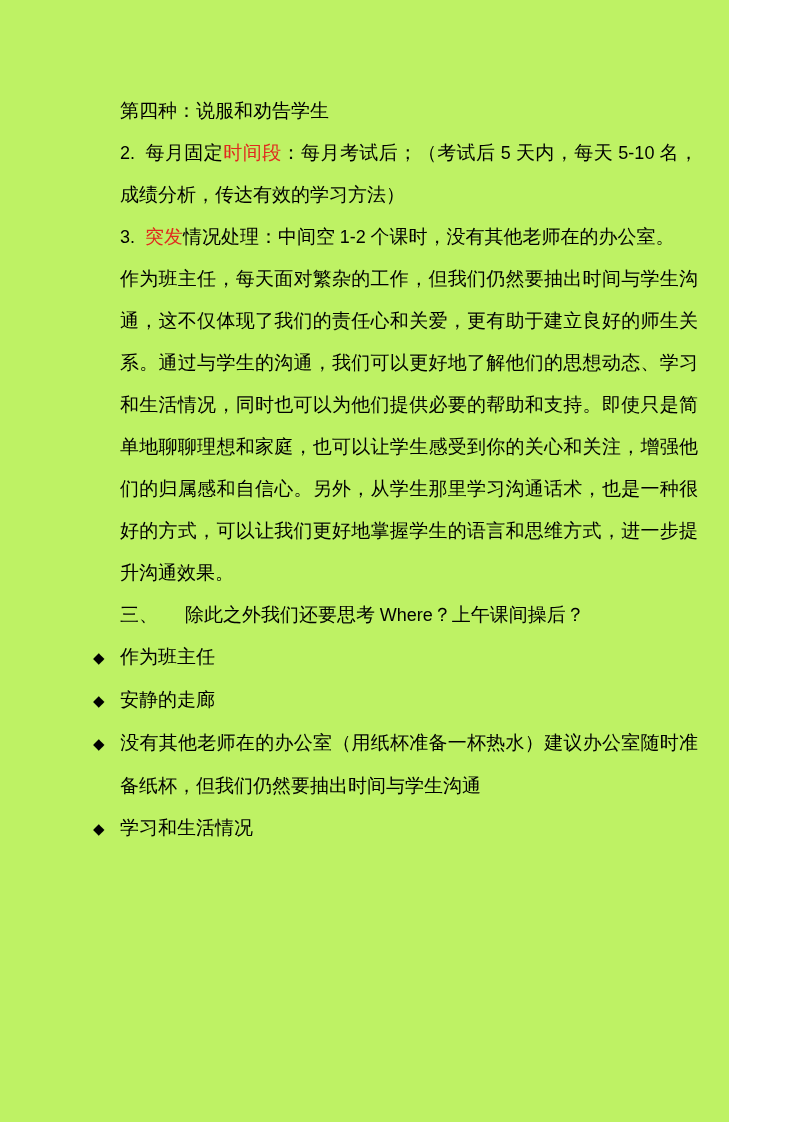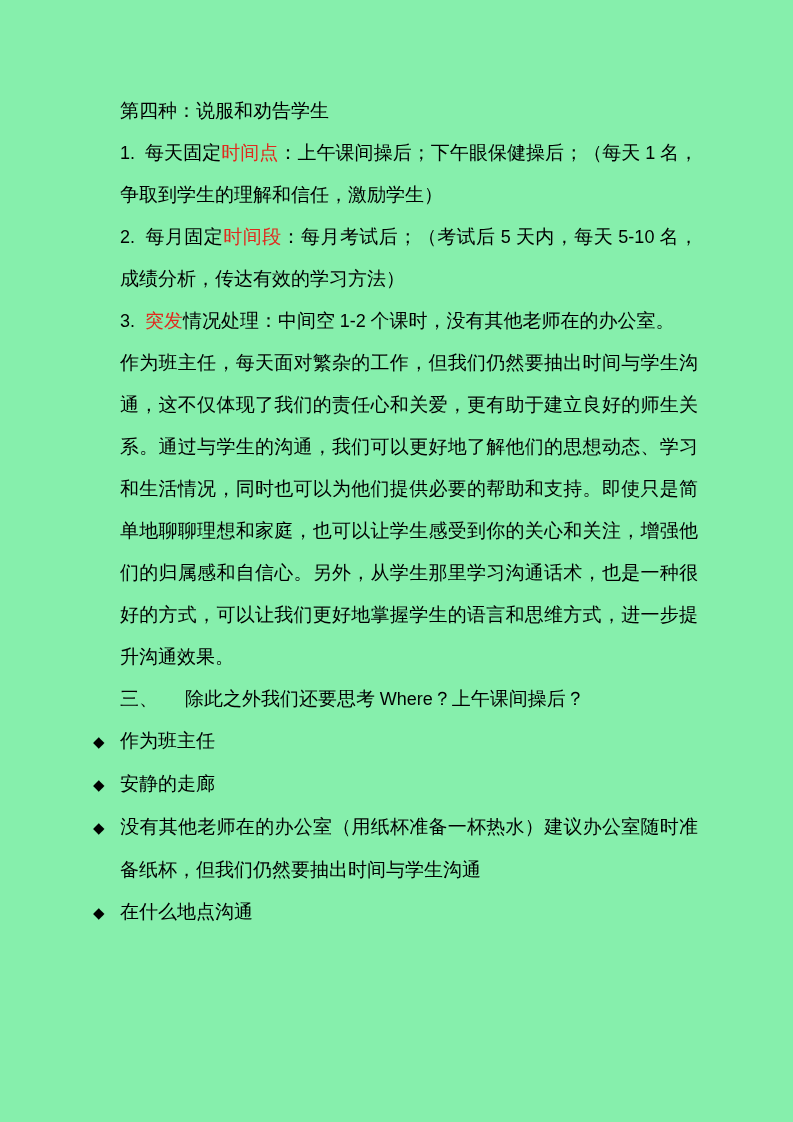--- a/index.html
+++ b/index.html
@@ -2,23 +2,23 @@
 <html><head>
 <meta charset="utf-8">
 <style>
   html, body {
     margin: 0;
     padding: 0;
     background: #ffffff;
   }
   .page {
     position: relative;
-    width: 793px;
+    width: 729px;
     height: 1122px;
-    background: #86efac;
+    background: #bef264;
     overflow: hidden;
   }
   .content {
     position: absolute;
     left: 120px;
     top: 90px;
     width: 578px;
     color: #000000;
     font-family: "Liberation Serif", "DejaVu Serif", serif;
     font-size: 19px;
@@ -60,23 +60,20 @@
 <body>
 
 <div class="page">
   <div class="content">
 
     <p>
       <span>第四种：说服和劝告学生</span>
     </p>
 
 
-    <p>
-      <span class="num">1.</span><span>每天固定</span><span class="red">时间点</span><span>：上午课间操后；下午眼保健操后；（每天 </span><span class="latin">1</span><span> 名，争取到学生的理解和信任，激励学生）</span>
-    </p>
 
     <p>
       <span class="num">2.</span><span>每月固定</span><span class="red">时间段</span><span>：每月考试后；（考试后 </span><span class="latin">5</span><span> 天内，每天 </span><span class="latin">5-10</span><span> 名，成绩分析，传达有效的学习方法）</span>
     </p>
 
     <p>
       <span class="num">3.</span><span class="red">突发</span><span>情况处理：中间空 </span><span class="latin">1-2</span><span> 个课时，没有其他老师在的办公室。</span>
     </p>
 
     <p>
@@ -93,18 +90,18 @@
 
     <p class="bullet">
       <span class="marker">◆</span><span>安静的走廊</span>
     </p>
 
     <p class="bullet">
       <span class="marker">◆</span><span>没有其他老师在的办公室（用纸杯准备一杯热水）建议办公室随时准备纸杯，但我们仍然要抽出时间与学生沟通</span>
     </p>
 
     <p class="bullet">
-      <span class="marker">◆</span><span>在什么地点沟通</span>
+      <span class="marker">◆</span><span>学习和生活情况</span>
     </p>
 
 
   </div>
 </div>
 
 </body></html>

